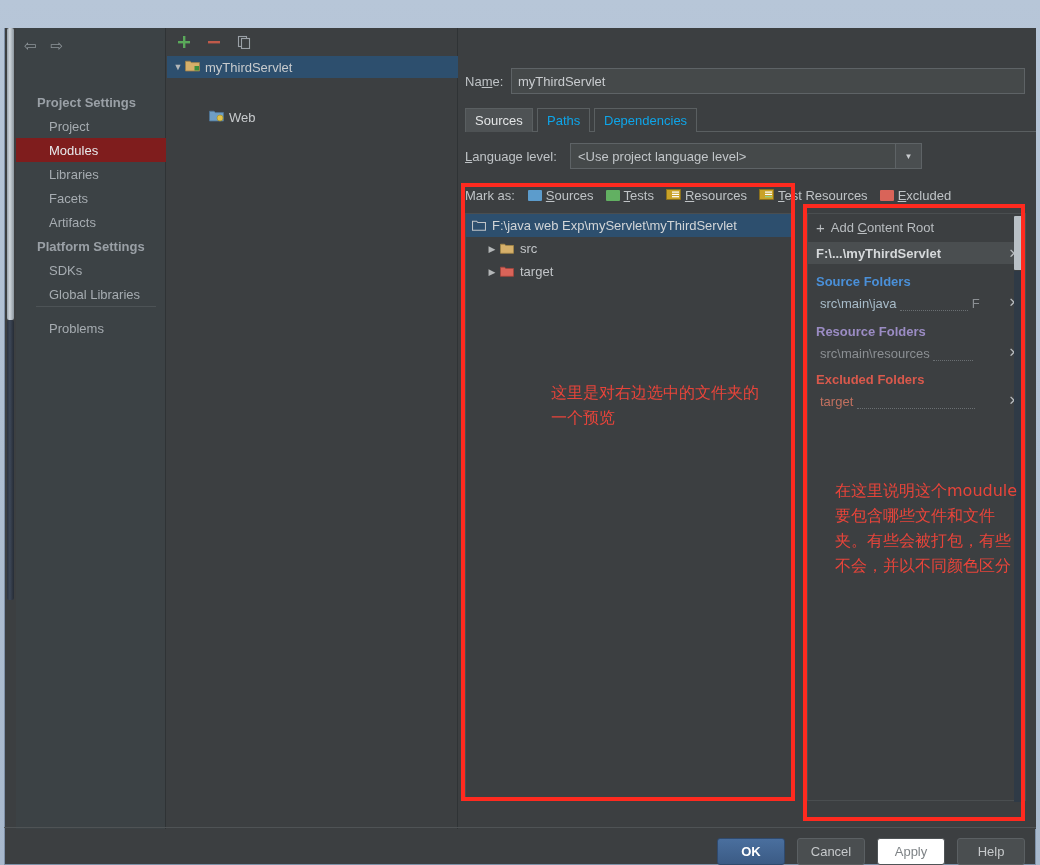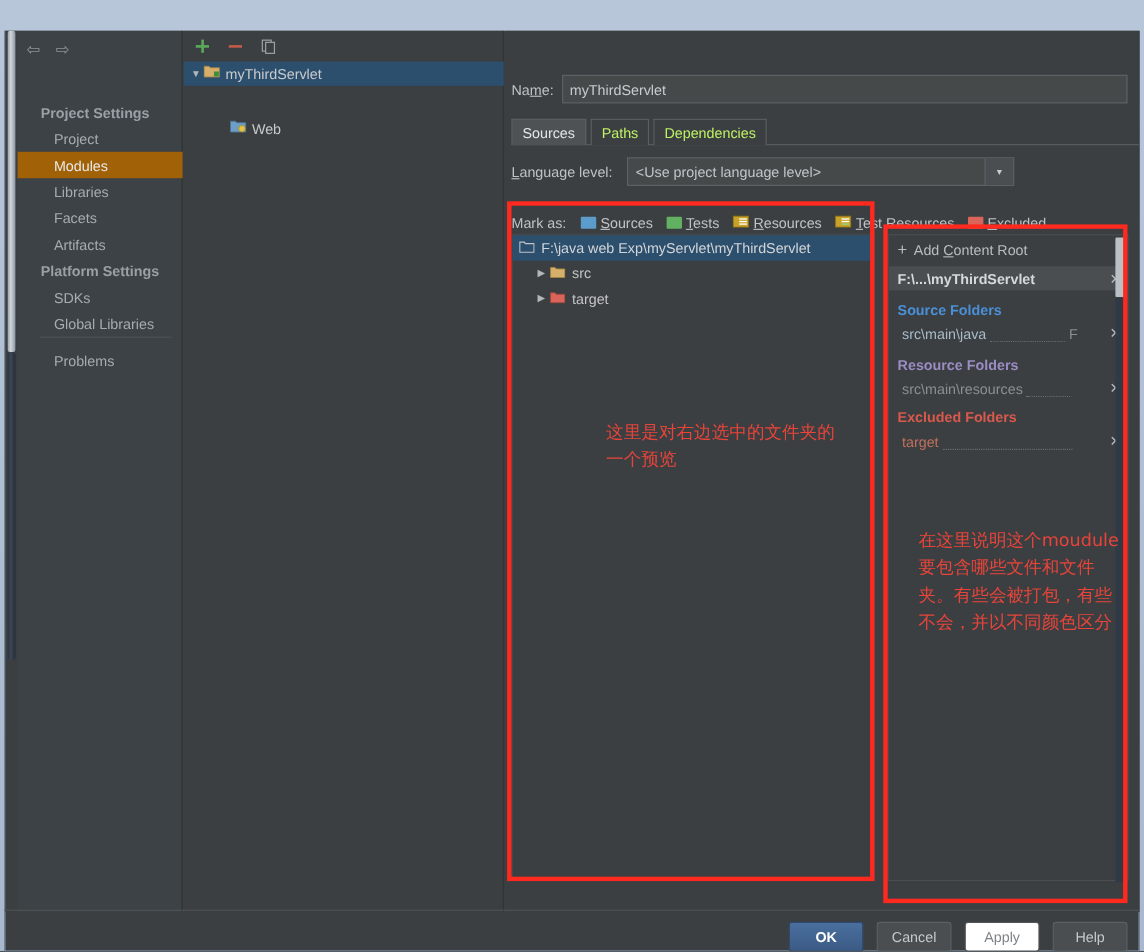--- a/index.html
+++ b/index.html
@@ -80,21 +80,21 @@
     display: flex; align-items: center;
     font-size: 13px; font-weight: bold; color: #9aa0a6;
     padding-left: 21px;
   }
   .side-item {
     position: absolute; left: 0; width: 150px; height: 24px;
     display: flex; align-items: center;
     font-size: 13px; color: #a6acb1;
     padding-left: 33px; cursor: pointer;
   }
-  .side-item.selected { background: #a16207; color: #e8eaec; }
+  .side-item.selected { background: #7f1d1d; color: #e8eaec; }
   #side-sep {
     position:absolute; left: 20px; top: 278px; width: 120px; height: 1px;
     background: #4d5356;
   }
 
   
   #modules-panel {
     position: absolute; left: 162px; top: 0; width: 291px; height: 801px;
     background: #3c3f41;
     border-right: 1px solid #2f3335;
@@ -131,21 +131,21 @@
   }
 
   
   #tabstrip {
     position: absolute; left: 6px; top: 80px; width: 571px; height: 24px;
     border-bottom: 1px solid #5a5f61;
   }
   .tab {
     position: absolute; top: 0; height: 24px;
     display: flex; align-items: center; justify-content: center;
-    font-size: 13px; color: #bef264; padding: 0 9px;
+    font-size: 13px; color: #0ea5e9; padding: 0 9px;
     border: 1px solid #5a5f61; border-bottom: none;
     background: #3c3f41; cursor: pointer;
   }
   .tab.active { background: #4e5254; color: #e3e5e6; }
 
   
   #lang-label { position: absolute; left: 6px; top: 121px; font-size: 13px; color: #bfc3c6; }
   #lang-label u { text-decoration: underline; }
   #lang-combo {
     position: absolute; left: 111px; top: 115px; width: 352px; height: 26px;
@@ -155,21 +155,21 @@
   #lang-value { font-size: 13px; color: #c2c6c9; padding-left: 7px; flex: 1; }
   #lang-arrow {
     width: 26px; height: 24px; background: #4a4e50; border-left: 1px solid #5e6366;
     display: flex; align-items: center; justify-content: center;
     font-size: 8px; color: #c9cccf;
   }
 
   
   #markas {
     position: absolute; left: 6px; top: 160px; width: 571px; height: 22px;
-    display: flex; align-items: flex-end; font-size: 13px; color: #bfc3c6;
+    display: flex; align-items: flex-start; font-size: 13px; color: #bfc3c6;
   }
   #markas-label { margin-right: 13px; }
   .markas-btn { display: flex; align-items: center; gap: 4px; margin-right: 12px; cursor: pointer; }
   .markas-btn span.t { font-size: 13px; color: #bfc3c6; }
   .markas-btn span.t u { text-decoration: underline; }
 
   
   .folder {
     width: 14px; height: 11px; border-radius: 1px; position: relative; flex: none;
   }

